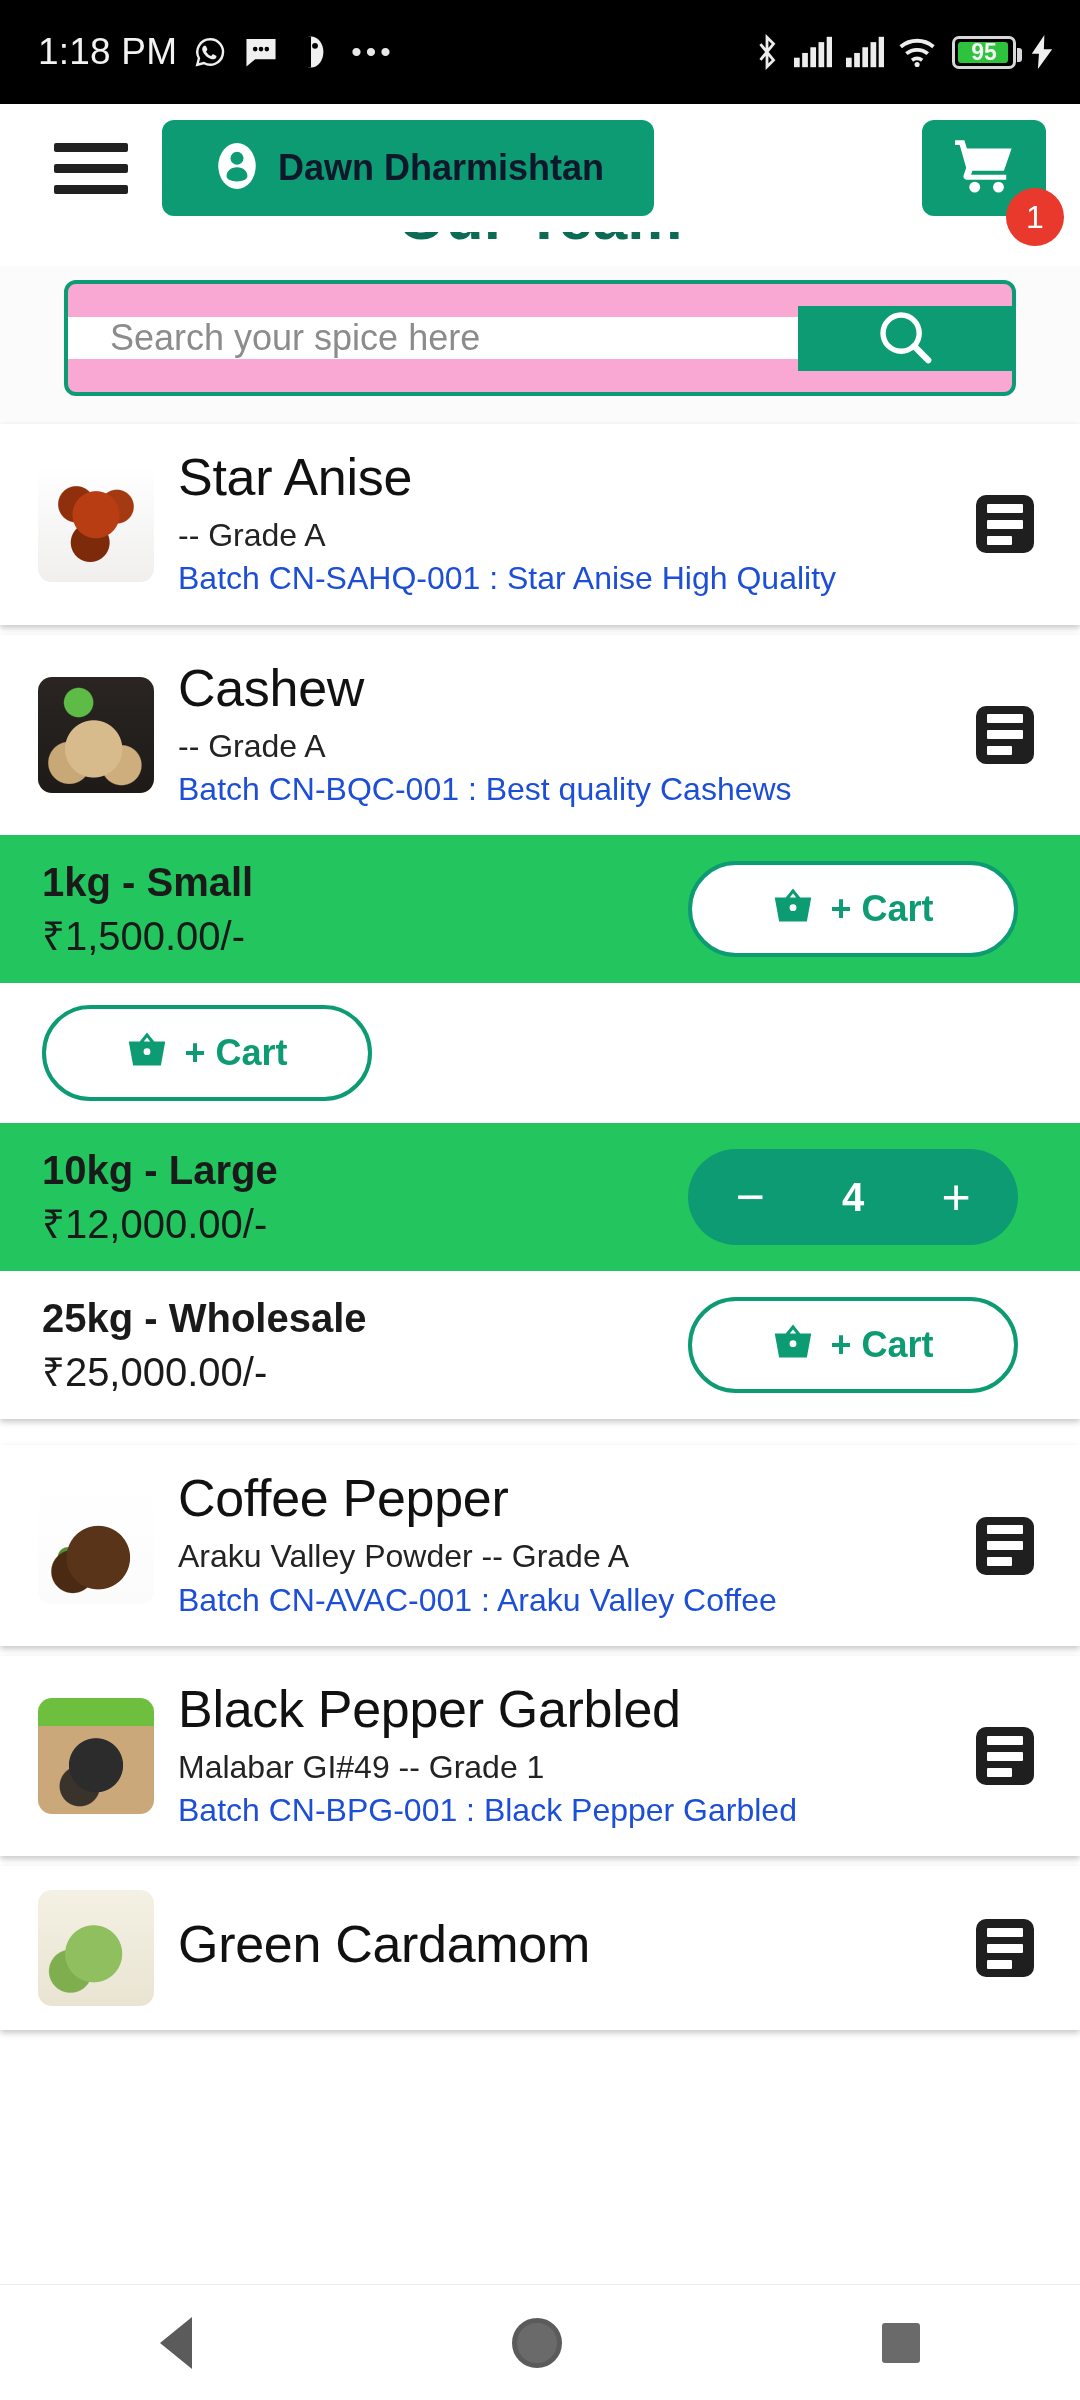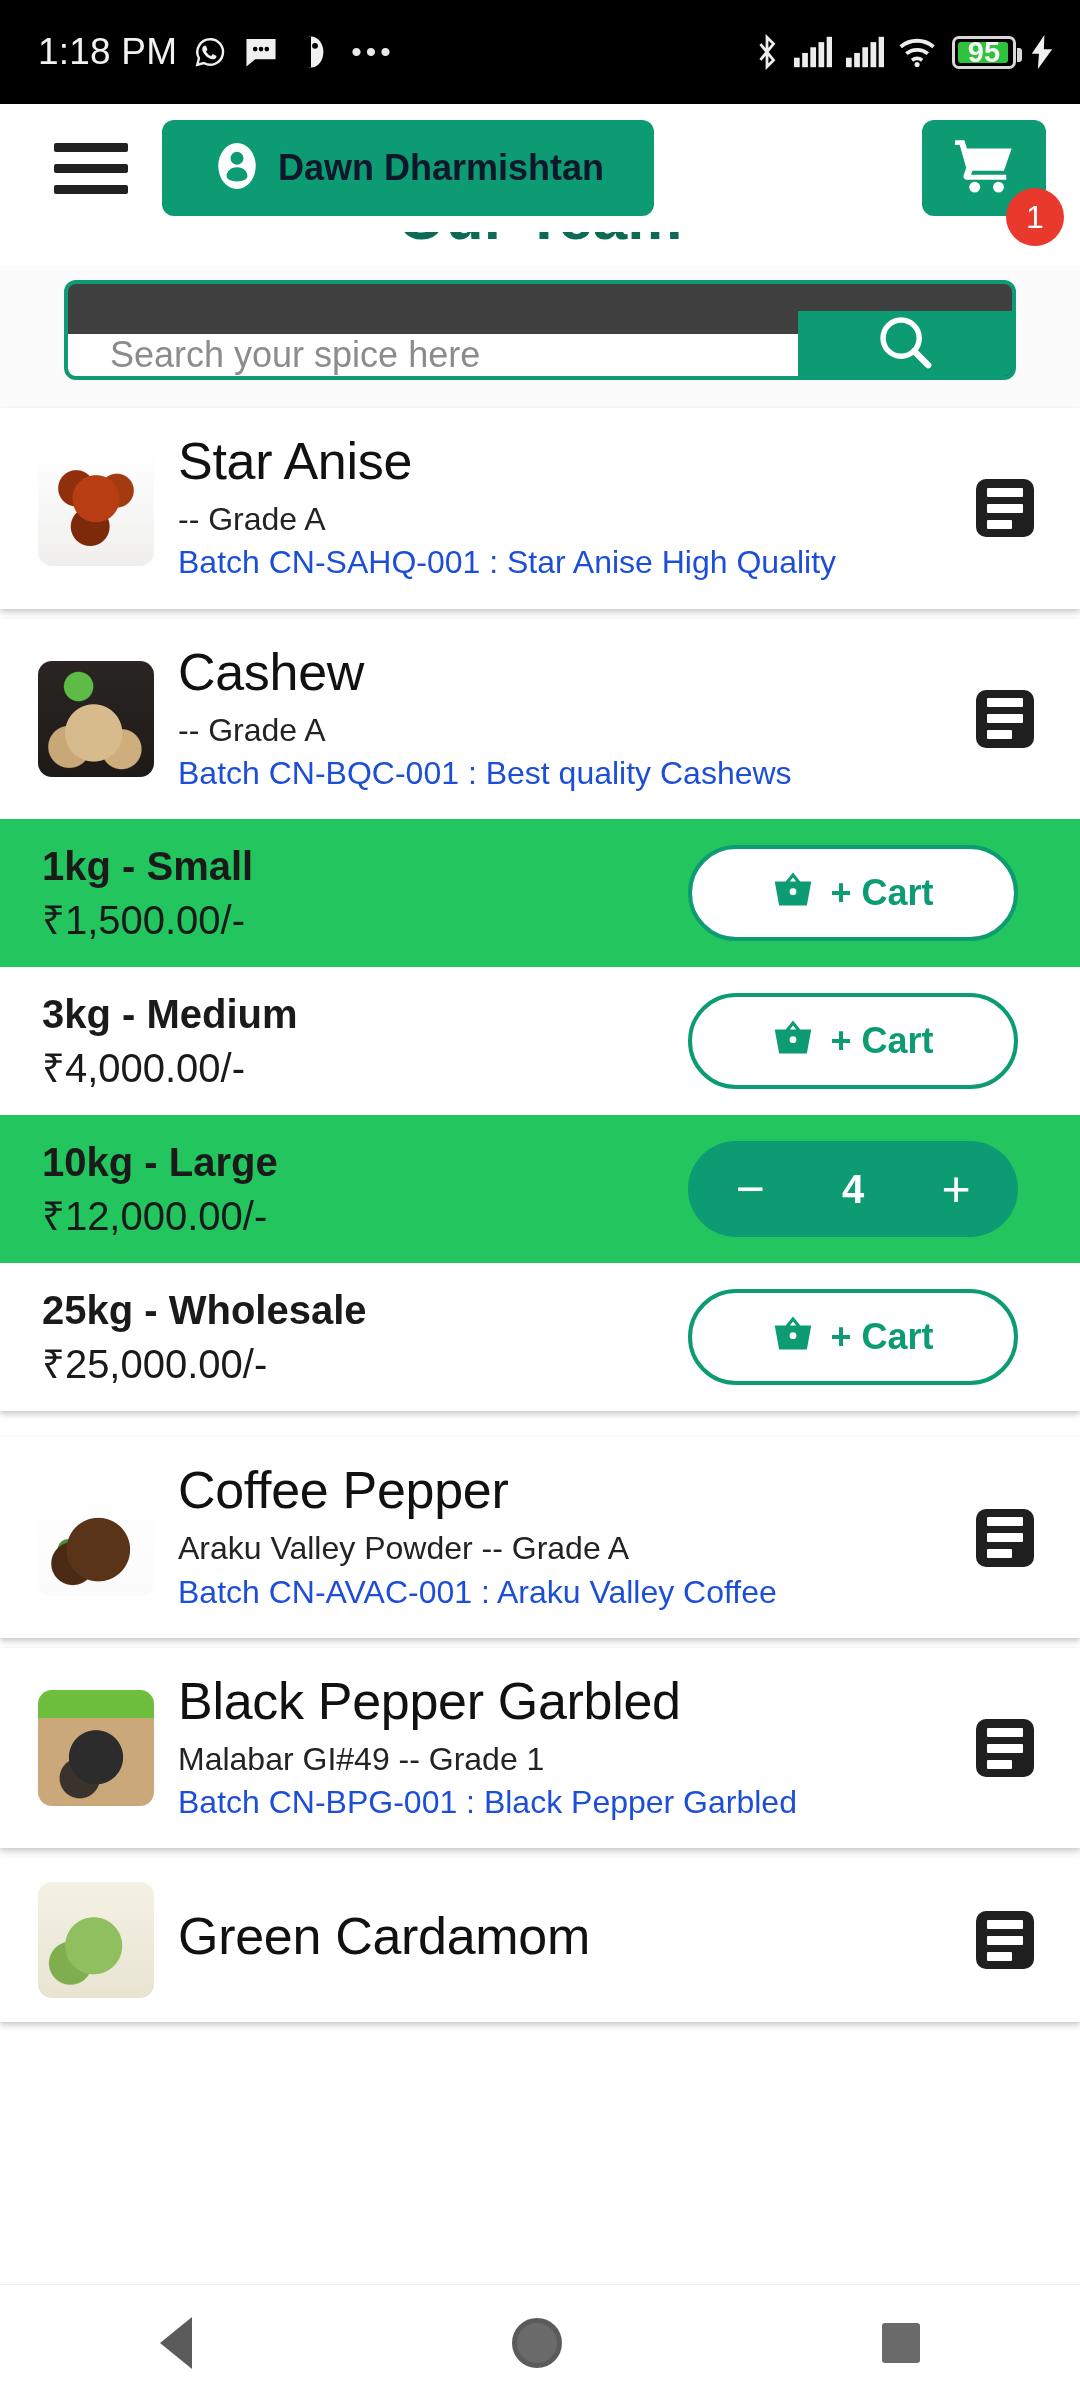--- a/index.html
+++ b/index.html
@@ -48,21 +48,21 @@
   .batt::after {
     content:""; position:absolute; right:-9px; top:9px;
     width:5px; height:14px; background:#d8d8d8; border-radius:0 3px 3px 0;
   }
   .batt-fill {
     position:absolute; left:3px; top:3px; bottom:3px; width: 50px;
     background:#2fc23c; border-radius:3px;
   }
   .batt-num {
     position: relative; z-index:2;
-    font-size: 29px; font-weight: 700; color:#f4f4f4;
+    font-size: 23px; font-weight: 700; color:#f4f4f4;
     line-height:1;
   }
 
   
   .appbar {
     position: relative;
     flex: 0 0 auto;
     height: 128px;
     background: #ffffff;
     display: flex;
@@ -126,26 +126,26 @@
     font-size: 62px; font-weight: 700;
     color: #0d6b55;
     white-space: nowrap;
   }
 
   .search-zone {
     background: #fbfbfb;
     padding: 14px 64px 28px 64px;
   }
   .search-box {
-    display:flex; align-items:flex-end;
-    height: 100px;
+    display:flex; align-items:center;
+    height: 116px;
     border: 4px solid #0d9b73;
     border-radius: 12px;
     overflow:hidden;
-    background:#404040;
+    background:#f9a8d4;
   }
   .search-input {
     flex:1 1 auto;
     border:none; outline:none;
     background:#ffffff;
     font-family:"Liberation Sans", sans-serif;
     font-size: 36px;
     color:#2b2b2b;
     padding: 0 42px;
   }
@@ -463,24 +463,20 @@
             <svg width="42" height="38" viewBox="0 0 22 20">
                 <path fill="#0d9b73" d="M11 1.3 7.2 6H1.4l2.3 12.7h14.6L20.6 6h-5.8L11 1.3zm0 2.6L12.7 6H9.3L11 3.9z"></path>
                 <circle cx="11" cy="11.4" r="1.8" fill="#ffffff"></circle>
               </svg>
           </span>
           <span>+ Cart</span>
         </button>
       </div>
 
       <div class="variant-row">
-        <div class="variant-meta">
-          <div class="variant-name">3kg - Medium</div>
-          <div class="variant-price">₹4,000.00/-</div>
-        </div>
         <button class="add-cart-btn">
           <span>
             <svg width="42" height="38" viewBox="0 0 22 20">
                 <path fill="#0d9b73" d="M11 1.3 7.2 6H1.4l2.3 12.7h14.6L20.6 6h-5.8L11 1.3zm0 2.6L12.7 6H9.3L11 3.9z"></path>
                 <circle cx="11" cy="11.4" r="1.8" fill="#ffffff"></circle>
               </svg>
           </span>
           <span>+ Cart</span>
         </button>
       </div>

